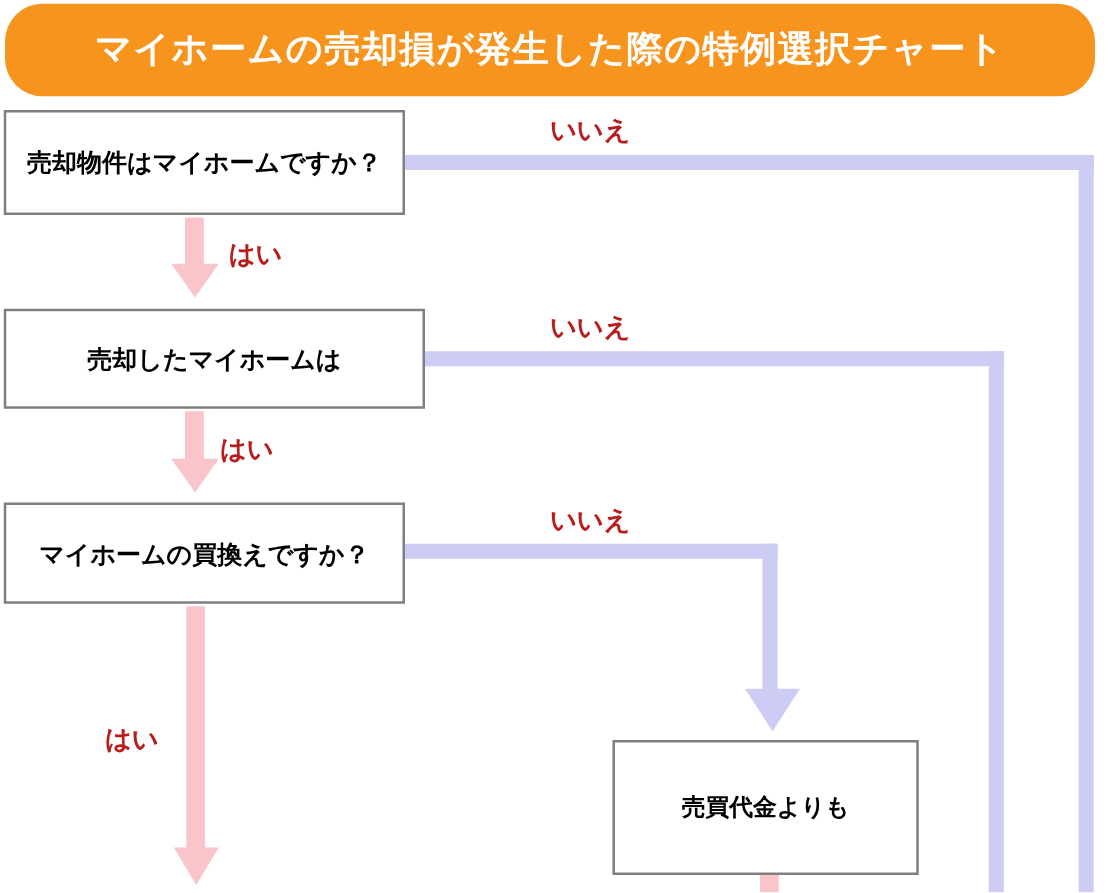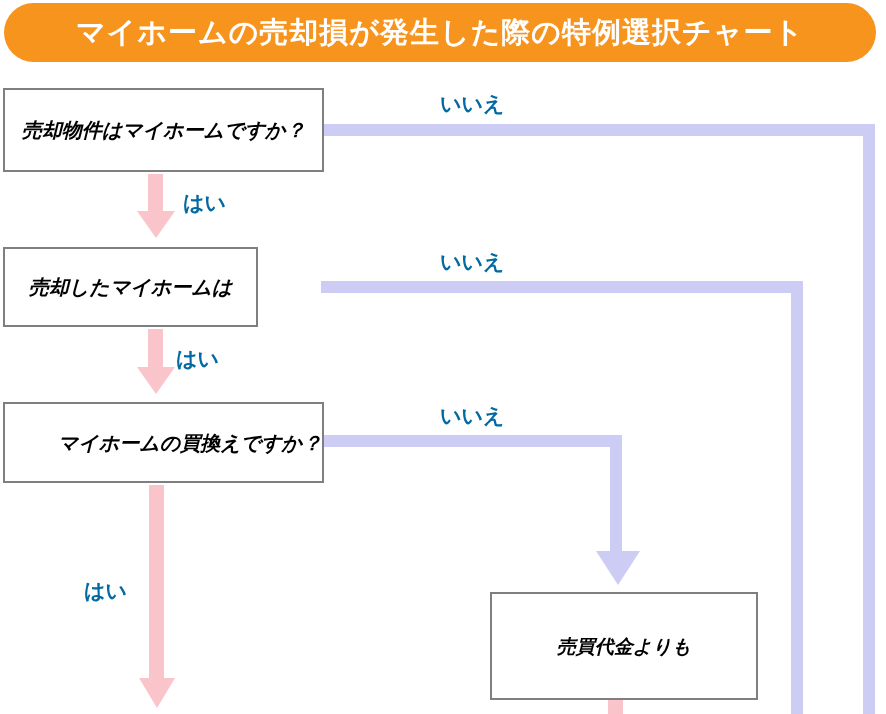--- a/index.html
+++ b/index.html
@@ -5,42 +5,42 @@
   html,body{margin:0;padding:0;background:#ffffff;}
   #stage{
     position:relative;
     width:886px;height:714px;
     background:#ffffff;
     overflow:hidden;
     font-family:"DejaVu Sans","Liberation Sans",sans-serif;
   }
   
   .banner{
-    position:absolute;left:4px;top:3px;width:872px;height:59px;
+    position:absolute;left:4px;top:3px;width:872px;height:74px;
     background:#F7941E;border-radius:30px;
     display:flex;align-items:center;justify-content:center;
   }
   .banner .title{
     color:#ffffff;font-size:29px;font-weight:bold;letter-spacing:1px;
     white-space:nowrap;
   }
   
   .qbox{
     position:absolute;background:#ffffff;border:2px solid #7F7F7F;
     display:flex;flex-direction:column;align-items:center;justify-content:center;
-    z-index:5;box-sizing:border-box;font-style:italic;
+    z-index:5;box-sizing:border-box;
   }
   .qbox .line{
     color:#000000;font-weight:bold;font-size:20px;line-height:28px;
     white-space:nowrap;
   }
   #q1{left:3px;top:88px;width:321px;height:84px;}
-  #q2{left:3px;top:247px;width:255px;height:80px;}
-  #q3{left:3px;top:402px;width:321px;height:81px;align-items:flex-end;}
-  #q4{left:490px;top:592px;width:268px;height:108px;border-width:2px;}
+  #q2{left:3px;top:247px;width:337px;height:80px;}
+  #q3{left:3px;top:402px;width:321px;height:81px;}
+  #q4{left:490px;top:592px;width:245px;height:108px;border-width:2px;}
   #q4 .line{font-size:19px;line-height:26px;}
   
   .pline{position:absolute;background:#CCCCF5;z-index:1;}
   #no1-h{left:321px;top:124px;width:554px;height:12px;}
   #no1-v{left:863px;top:124px;width:12px;height:590px;}
   #no2-h{left:321px;top:281px;width:482px;height:12px;}
   #no2-v{left:791px;top:281px;width:12px;height:433px;}
   #no3-h{left:321px;top:435px;width:301px;height:12px;}
   #no3-v{left:610px;top:435px;width:12px;height:118px;}
   #no3-head{
@@ -63,21 +63,21 @@
   }
   #yes3-stem{left:149px;top:485px;width:15px;height:194px;}
   #yes3-head{
     position:absolute;left:139px;top:678px;width:0;height:0;
     border-left:18px solid transparent;border-right:18px solid transparent;
     border-top:30px solid #F9C5CB;
   }
   #q4-stem{left:608px;top:700px;width:15px;height:14px;}
   
   .edge-label{
-    position:absolute;color:#0369a1;font-weight:bold;font-size:21px;
+    position:absolute;color:#b91c1c;font-weight:bold;font-size:21px;
     white-space:nowrap;z-index:6;
   }
   #lbl-no1{left:440px;top:90px;}
   #lbl-no2{left:440px;top:248px;}
   #lbl-no3{left:440px;top:402px;}
   #lbl-yes1{left:183px;top:189px;}
   #lbl-yes2{left:176px;top:345px;}
   #lbl-yes3{left:84px;top:577px;}
 </style>
 </head>

